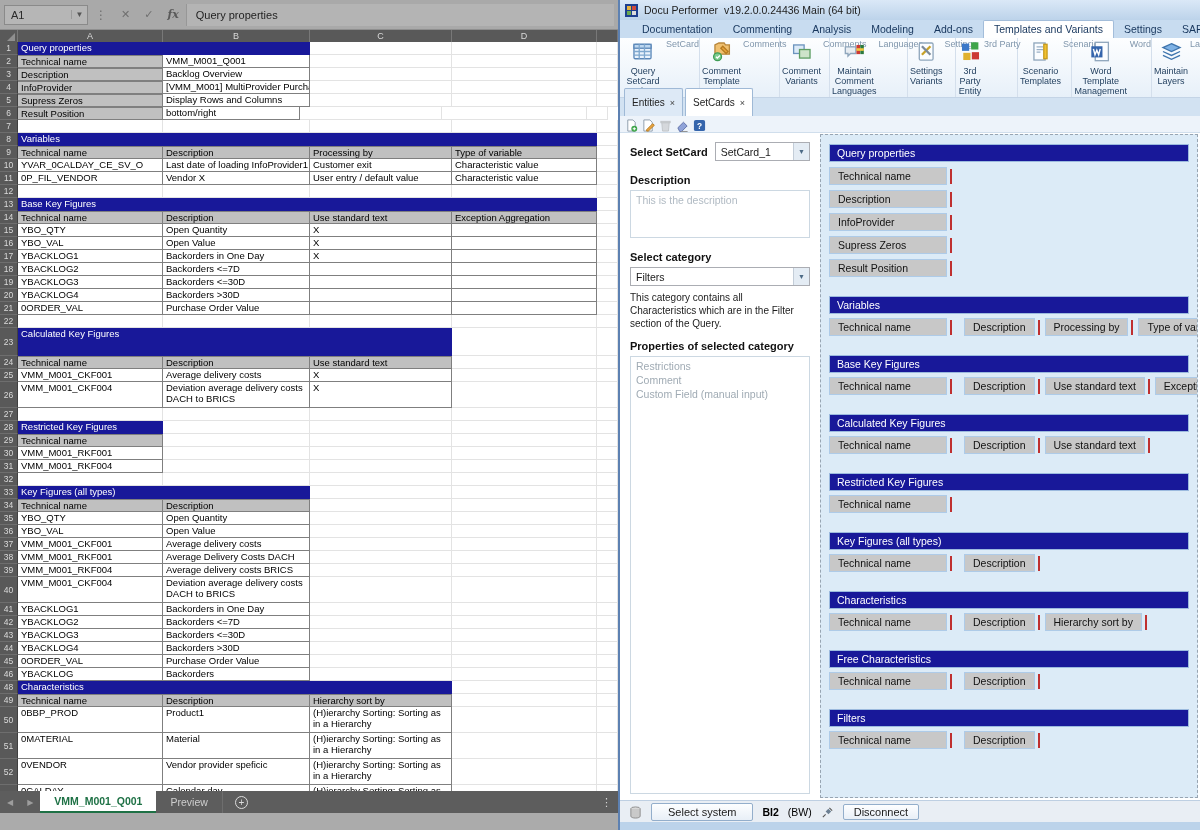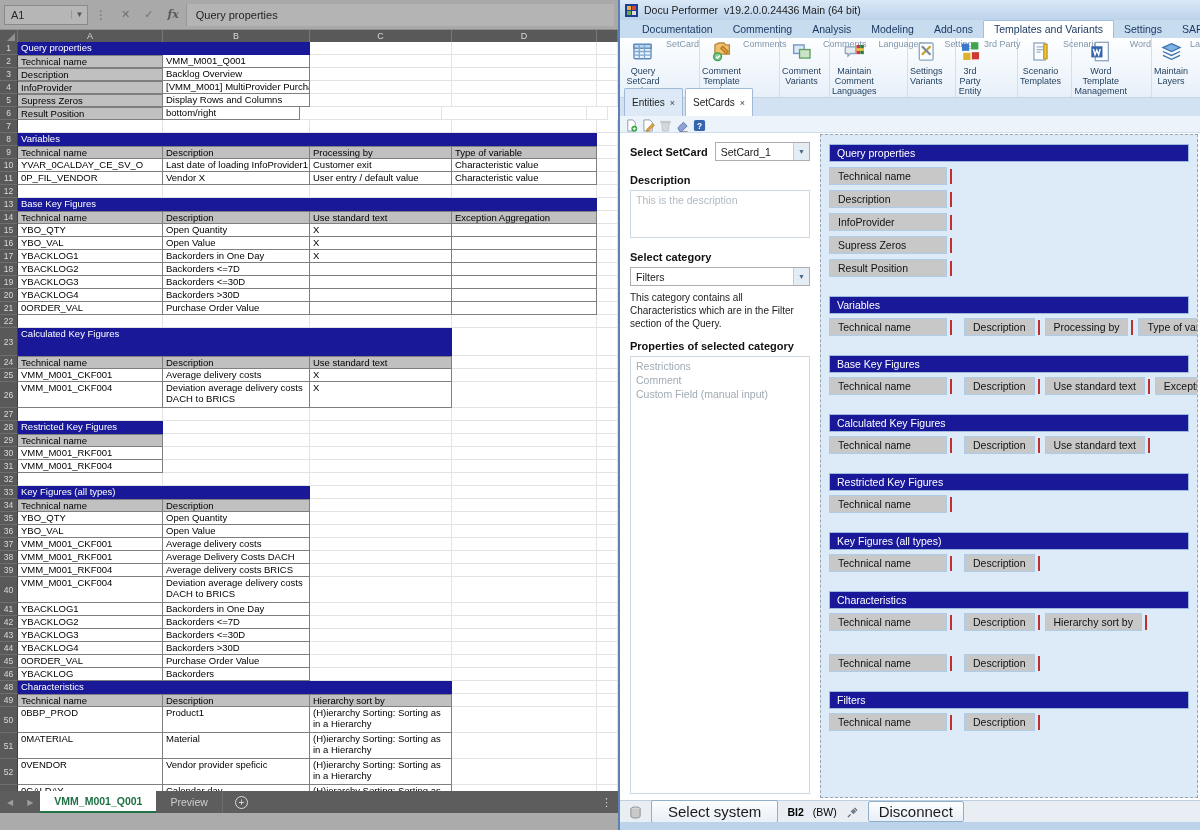--- a/index.html
+++ b/index.html
@@ -72,21 +72,21 @@
   .preview { flex:1; margin:1px 2px 2px 0; border:1px dashed #98a5b2; background:#dcebf7; padding:9px 8px; overflow:hidden; }
   .psec { display:flex; flex-direction:column; align-items:flex-start; margin-bottom:19px; }
   .phead { align-self:stretch; background:#181899; color:#fff; font-size:10.5px; padding:2px 7px; border:1px solid #9cbade; }
   .prow, .pstackrow { display:flex; align-items:center; }
   .prow { margin-top:4px; } .pstackrow { margin-top:5px; }
   .chip { background:#c8c8c8; border:1px solid #aecbe8; font-size:10.5px; color:#111; padding:2px 8px; white-space:nowrap; }
   .chip.wide { width:118px; }
   .tick { width:2px; height:15px; background:#bf3030; margin:0 5px 0 3px; flex:none; }
   .pgap { width:7px; }
   .statusbar { height:22px; background:#e9eef4; border-top:1px solid #becfe2; display:flex; align-items:center; gap:9px; padding:0 9px; flex:none; }
-  .sbtn { background:linear-gradient(#fdfeff,#e8eff7); border:1px solid #93aecb; border-radius:2px; font-size:15px; color:#1b1b1b; padding:2px 16px; }
+  .sbtn { background:linear-gradient(#fdfeff,#e8eff7); border:1px solid #93aecb; border-radius:2px; font-size:11px; color:#1b1b1b; padding:2px 16px; }
   .sysname { font-size:10.5px; font-weight:bold; }
   .systype { font-size:10.5px; }
   .bottomframe { height:8px; background:#bcd3ea; flex:none; }
 </style>
 </head>
 <body>
 
 <div id="excel">
   <div class="xl-top">
     <div class="namebox">
@@ -795,20 +795,21 @@
             <div class="chip wide">Technical name</div>
             <div class="tick"></div>
             <span class="pgap"></span>
             <div class="chip">Description</div>
             <div class="tick"></div>
             <div class="chip">Hierarchy sort by</div>
             <div class="tick"></div>
           </div>
         </div>
         <div class="psec">
+          <div class="phead">Free Characteristics</div>
           <div class="prow">
             <div class="chip wide">Technical name</div>
             <div class="tick"></div>
             <span class="pgap"></span>
             <div class="chip">Description</div>
             <div class="tick"></div>
           </div>
         </div>
         <div class="psec">
           <div class="phead">Filters</div>

